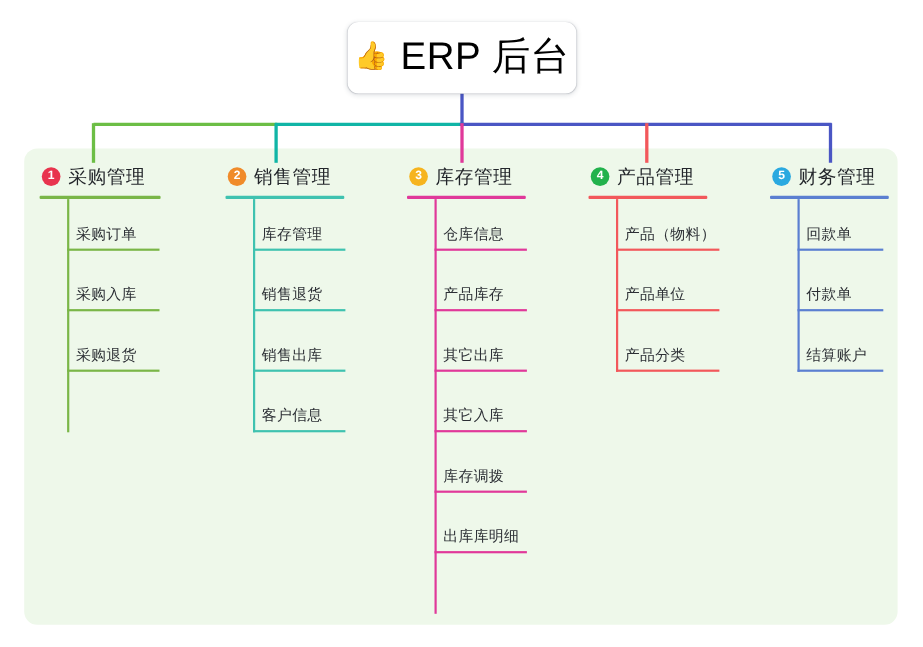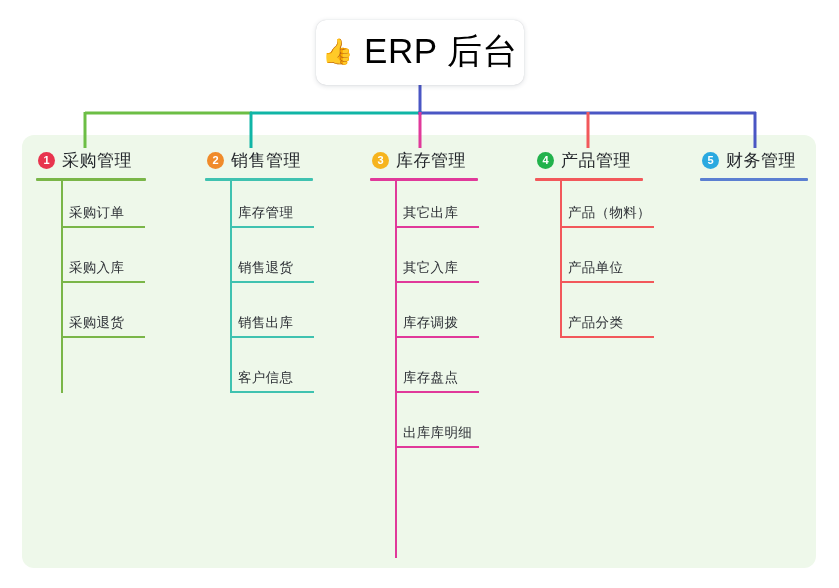--- a/index.html
+++ b/index.html
@@ -225,33 +225,37 @@
     </div>
     <div class="column c3">
       <div class="col-head">
         <span class="badge" style="background: rgb(246, 180, 30);">3</span>
         <span class="col-title">库存管理</span>
       </div>
       <div class="head-rule" style="background: rgb(224, 57, 154); width: 108px;"></div>
       <div class="items">
         <div class="spine" style="background: rgb(224, 57, 154); height: 377px;"></div>
         <div class="item">
+          <div class="item-label">仓库信息</div>
+          <div class="item-rule" style="background: rgb(224, 57, 154); width: 84px;"></div>
+        </div>
+        <div class="item">
+          <div class="item-label">产品库存</div>
+          <div class="item-rule" style="background: rgb(224, 57, 154); width: 84px;"></div>
+        </div>
+        <div class="item">
           <div class="item-label">其它出库</div>
           <div class="item-rule" style="background: rgb(224, 57, 154); width: 84px;"></div>
         </div>
         <div class="item">
           <div class="item-label">其它入库</div>
           <div class="item-rule" style="background: rgb(224, 57, 154); width: 84px;"></div>
         </div>
         <div class="item">
           <div class="item-label">库存调拨</div>
-          <div class="item-rule" style="background: rgb(224, 57, 154); width: 84px;"></div>
-        </div>
-        <div class="item">
-          <div class="item-label">库存盘点</div>
           <div class="item-rule" style="background: rgb(224, 57, 154); width: 84px;"></div>
         </div>
         <div class="item">
           <div class="item-label">出库库明细</div>
           <div class="item-rule" style="background: rgb(224, 57, 154); width: 84px;"></div>
         </div>
       </div>
     </div>
     <div class="column c4">
       <div class="col-head">
@@ -274,14 +278,29 @@
           <div class="item-rule" style="background: rgb(242, 88, 91); width: 94px;"></div>
         </div>
       </div>
     </div>
     <div class="column c5">
       <div class="col-head">
         <span class="badge" style="background: rgb(42, 169, 224);">5</span>
         <span class="col-title">财务管理</span>
       </div>
       <div class="head-rule" style="background: rgb(91, 127, 209); width: 108px;"></div>
+      <div class="items">
+        <div class="spine" style="background: rgb(91, 127, 209); height: 157px;"></div>
+        <div class="item">
+          <div class="item-label">回款单</div>
+          <div class="item-rule" style="background: rgb(91, 127, 209); width: 78px;"></div>
+        </div>
+        <div class="item">
+          <div class="item-label">付款单</div>
+          <div class="item-rule" style="background: rgb(91, 127, 209); width: 78px;"></div>
+        </div>
+        <div class="item">
+          <div class="item-label">结算账户</div>
+          <div class="item-rule" style="background: rgb(91, 127, 209); width: 78px;"></div>
+        </div>
+      </div>
     </div>
   </div>
 
 </body></html>

